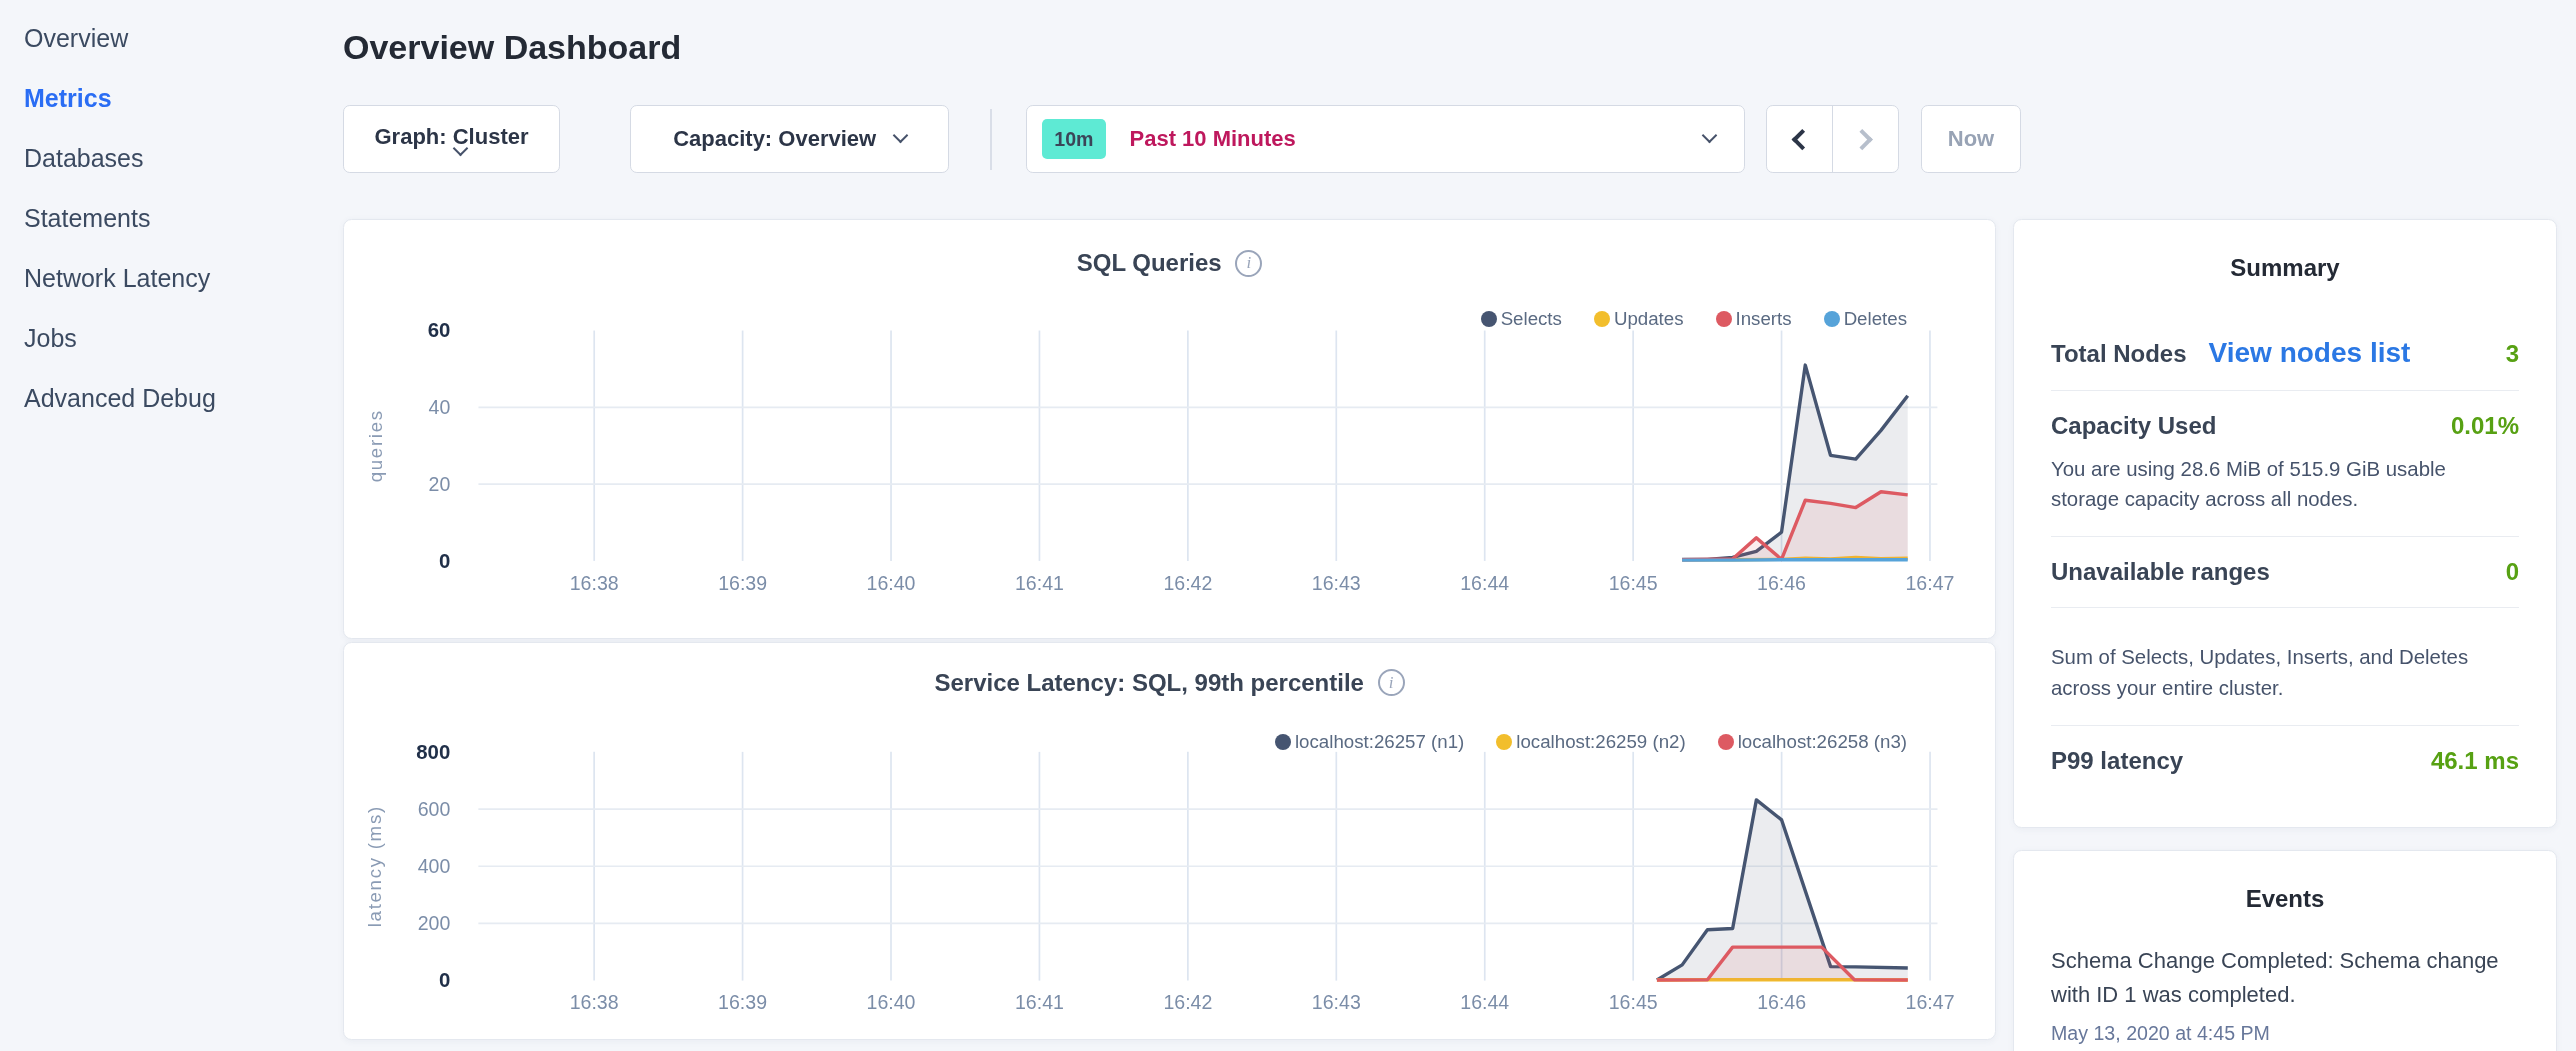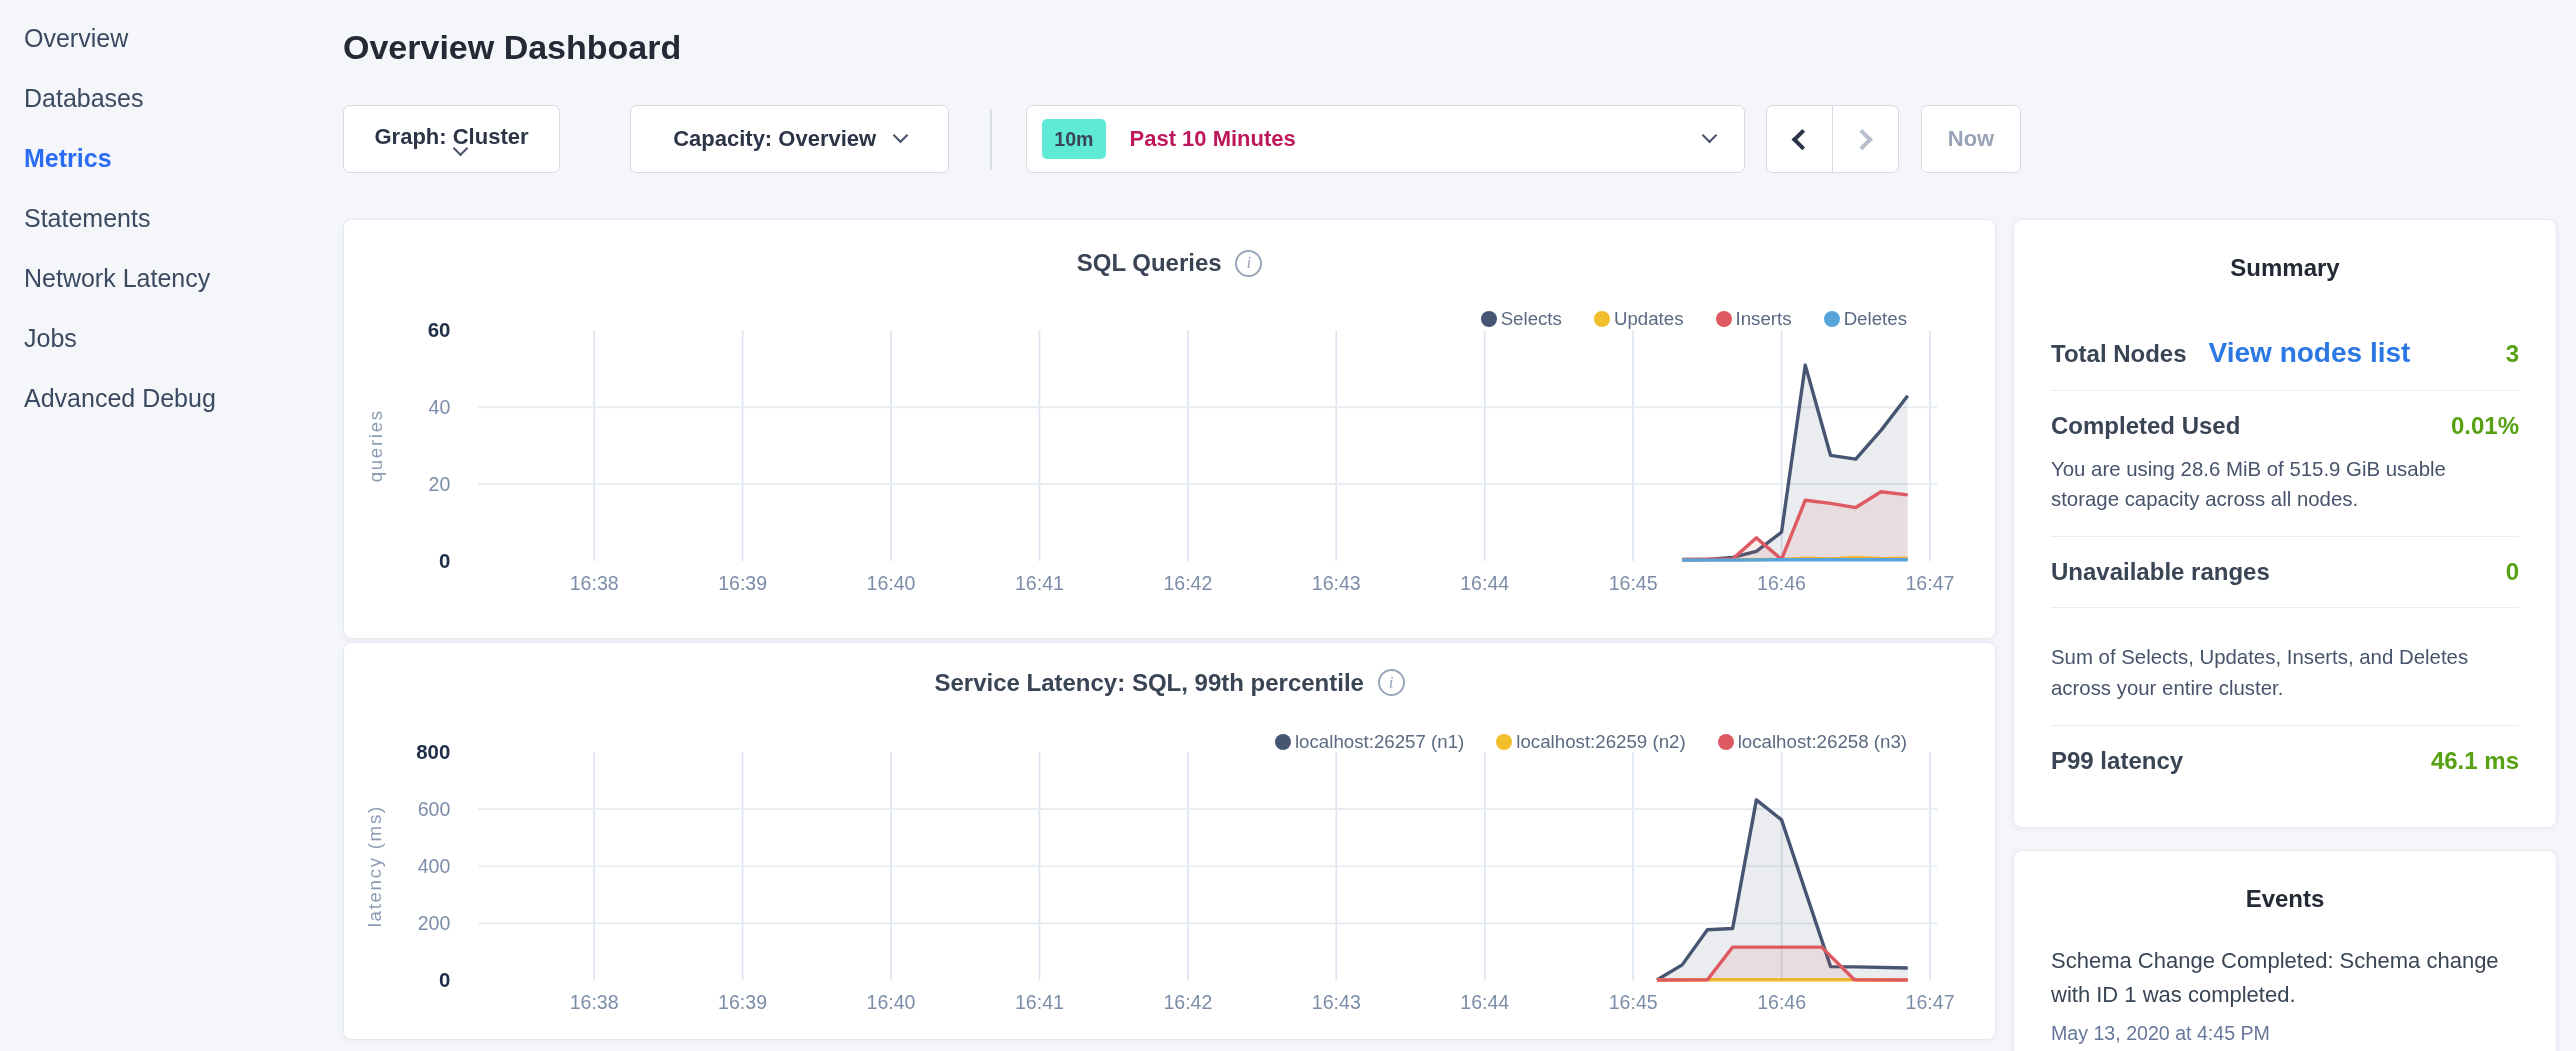--- a/index.html
+++ b/index.html
@@ -61,22 +61,22 @@
   .summary-desc { margin-top:13.6px; font-size:20.4px; line-height:1.5; color:#46536b; }
   .events-list { margin:31px 37px 0; }
   .event-message { font-size:22px; line-height:1.55; color:#394455; }
   .event-time { margin-top:10.2px; font-size:19.6px; color:#67779a; }
 </style>
 </head>
 <body>
 
 <nav class="sidebar" id="sidebar-nav">
     <div class="side-item">Overview</div>
+    <div class="side-item active">Metrics</div>
     <div class="side-item">Databases</div>
-    <div class="side-item active">Metrics</div>
     <div class="side-item">Statements</div>
     <div class="side-item">Network Latency</div>
     <div class="side-item">Jobs</div>
     <div class="side-item">Advanced Debug</div>
   </nav>
 
 <h1 class="page-title">Overview Dashboard</h1>
 
 <div class="ctl" id="dd-graph">
   <span class="dd-label">Graph: Cluster</span>
@@ -227,21 +227,21 @@
   <div class="summary-rows" id="summary-rows">
       <div class="summary-row">
         <div class="summary-row-top">
           <span class="summary-label">Total Nodes</span>
           <span class="summary-link">View nodes list</span>
           <span class="summary-value">3</span>
         </div>
       </div>
       <div class="summary-row">
         <div class="summary-row-top">
-          <span class="summary-label">Completed Used</span>
+          <span class="summary-label">Capacity Used</span>
           <span class="summary-value">0.01%</span>
         </div>
         <div class="summary-desc">You are using 28.6 MiB of 515.9 GiB usable storage capacity across all nodes.</div>
       </div>
       <div class="summary-row">
         <div class="summary-row-top">
           <span class="summary-label">Unavailable ranges</span>
           <span class="summary-value">0</span>
         </div>
       </div>

